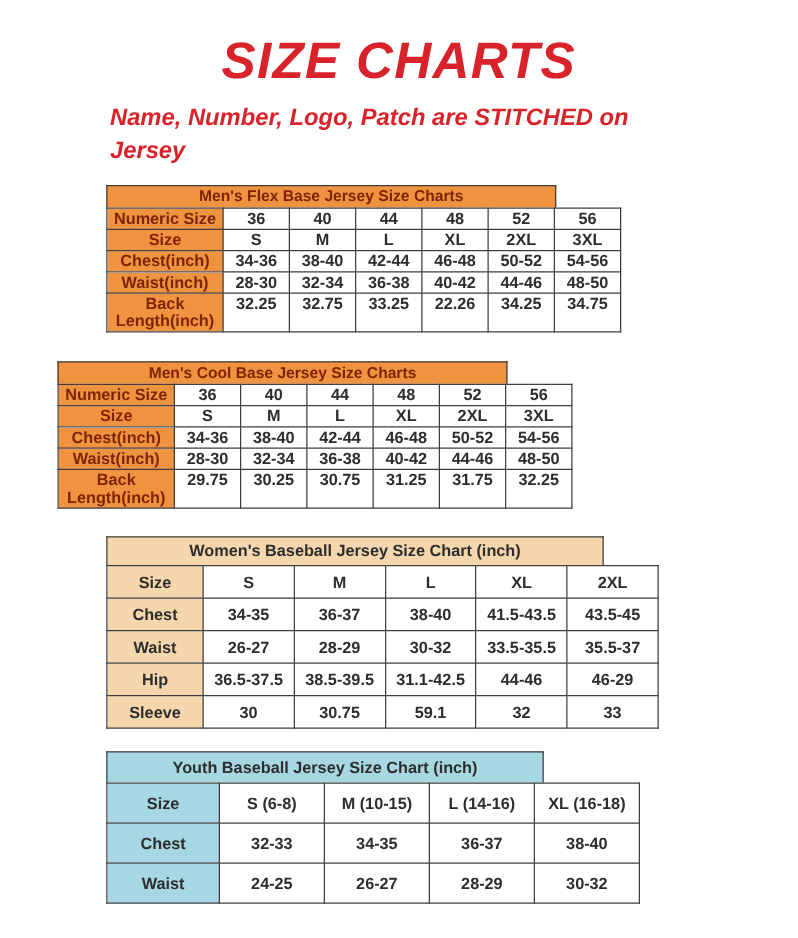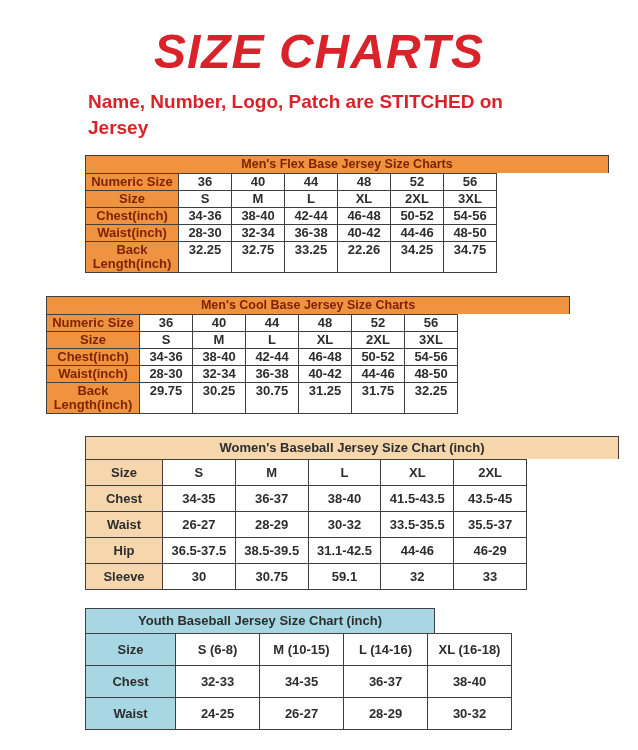--- a/index.html
+++ b/index.html
@@ -15,31 +15,32 @@
   body{
     width:638px;height:750px;
     background:#ffffff;
     font-family:"Liberation Sans", sans-serif;
     overflow:hidden;
   }
   .page{width:638px;height:750px;box-sizing:border-box;padding-top:28px;}
   .title{
     margin:0;
     text-align:center;
-    font-size:48px;
+    font-size:41px;
     font-style:italic;
     font-weight:bold;
     letter-spacing:1px;
     color:var(--title-red);
     line-height:1.0;
   }
   .subtitle{
     margin:13px 0 0 88px;
     max-width:440px;
     font-size:19px;
+    font-style:italic;
     font-weight:bold;
     color:var(--title-red);
     line-height:1.35;
   }
   .sec{margin-left:85px;}
   .sec-0{margin-top:15px;}
   .sec-1{margin-top:23px;margin-left:46px;}
   .sec-2{margin-top:22px;}
   .sec-3{margin-top:18px;}
   .t-title{
@@ -52,26 +53,26 @@
   }
   table{border-collapse:collapse;table-layout:fixed;}
   td{
     border:1px solid var(--border);
     text-align:center;
     font-weight:bold;
     color:var(--cell-text);
     overflow:hidden;
   }
   
-  .theme-orange .t-title{width:524px;background:var(--orange);color:var(--orange-text);font-size:12.5px;padding:1px 14px 2px;}
+  .theme-orange .t-title{width:360px;background:var(--orange);color:var(--orange-text);font-size:12.5px;padding:1px 14px 2px;}
   .theme-orange table{width:412px;}
   .theme-orange td{font-size:13px;line-height:14px;vertical-align:top;padding:1px 2px;}
   .theme-orange td.label{background:var(--orange);color:var(--orange-text);width:88px;}
   
-  .theme-peach .t-title{width:534px;background:var(--peach);font-size:13px;padding:3px 0 4px;}
+  .theme-peach .t-title{width:398px;background:var(--peach);font-size:13px;padding:3px 0 4px;}
   .theme-peach table{width:442px;}
   .theme-peach td{font-size:13px;padding:5px 2px;}
   .theme-peach td.label{background:var(--peach);width:72px;}
   
   .theme-blue .t-title{width:350px;background:var(--blue);font-size:13px;padding:4px 0 5px;}
   .theme-blue table{width:427px;}
   .theme-blue td{font-size:13px;padding:8px 2px;}
   .theme-blue td.label{background:var(--blue);width:85px;}
 </style>
 </head>

